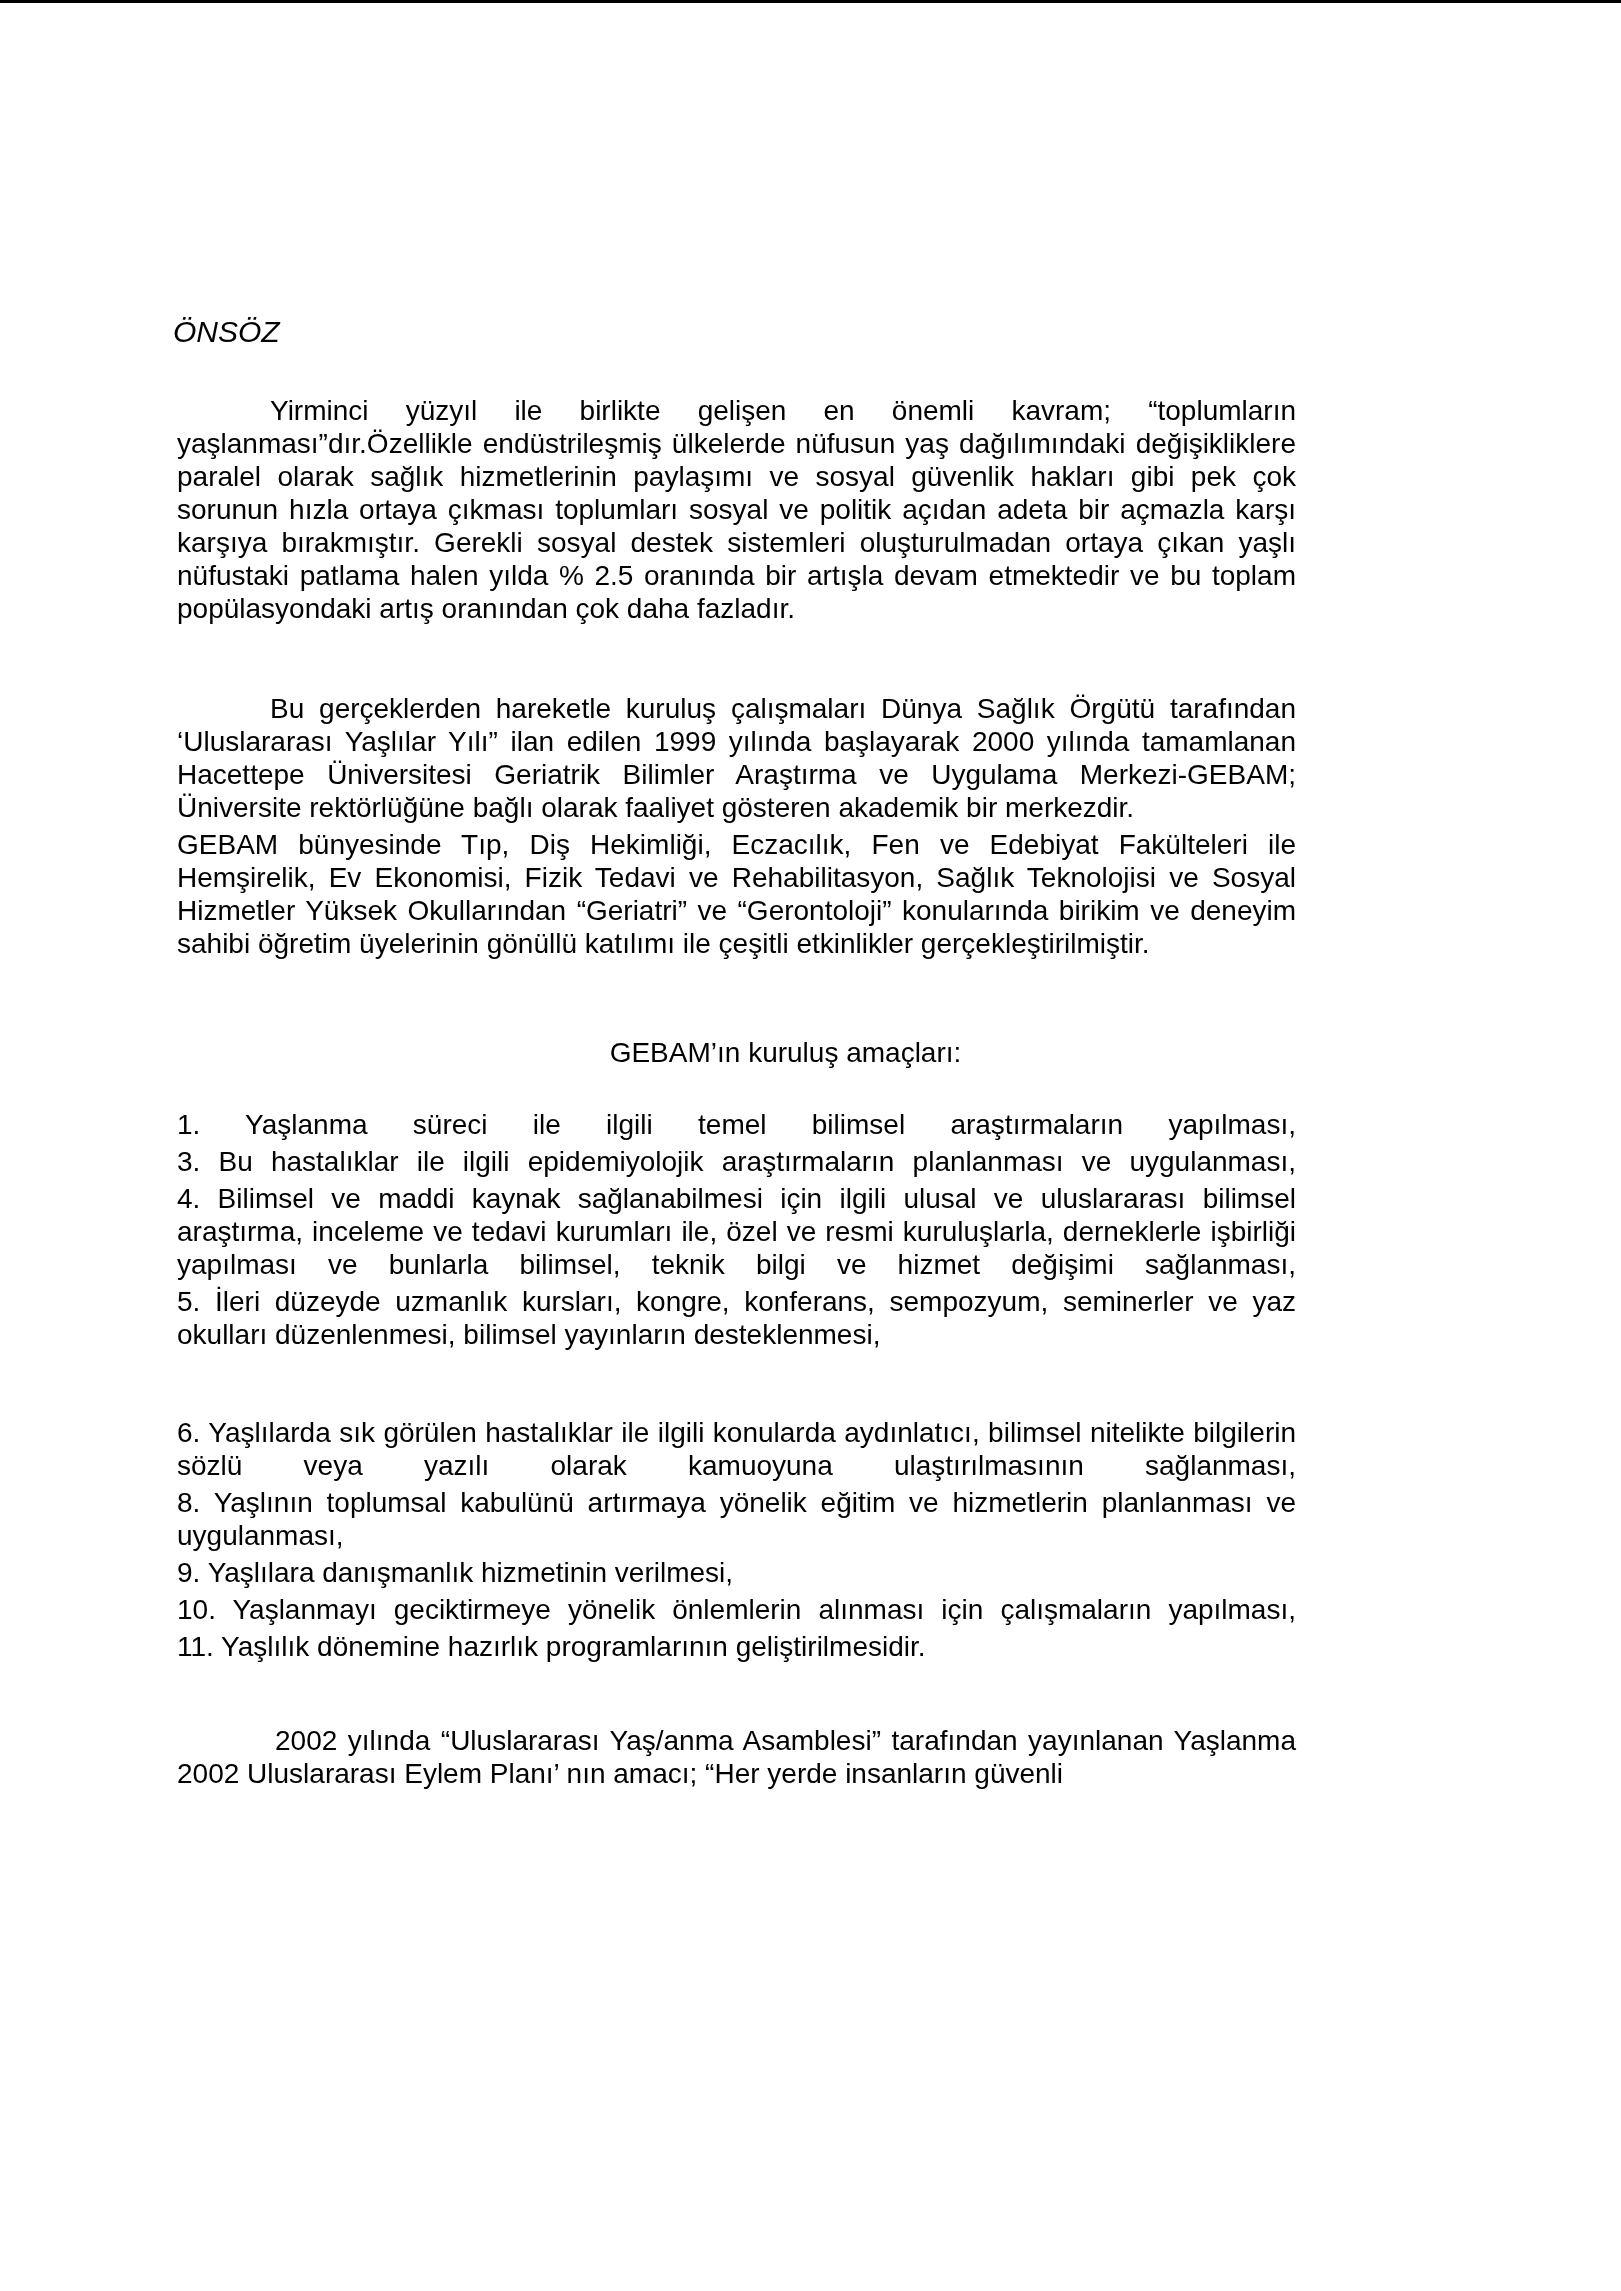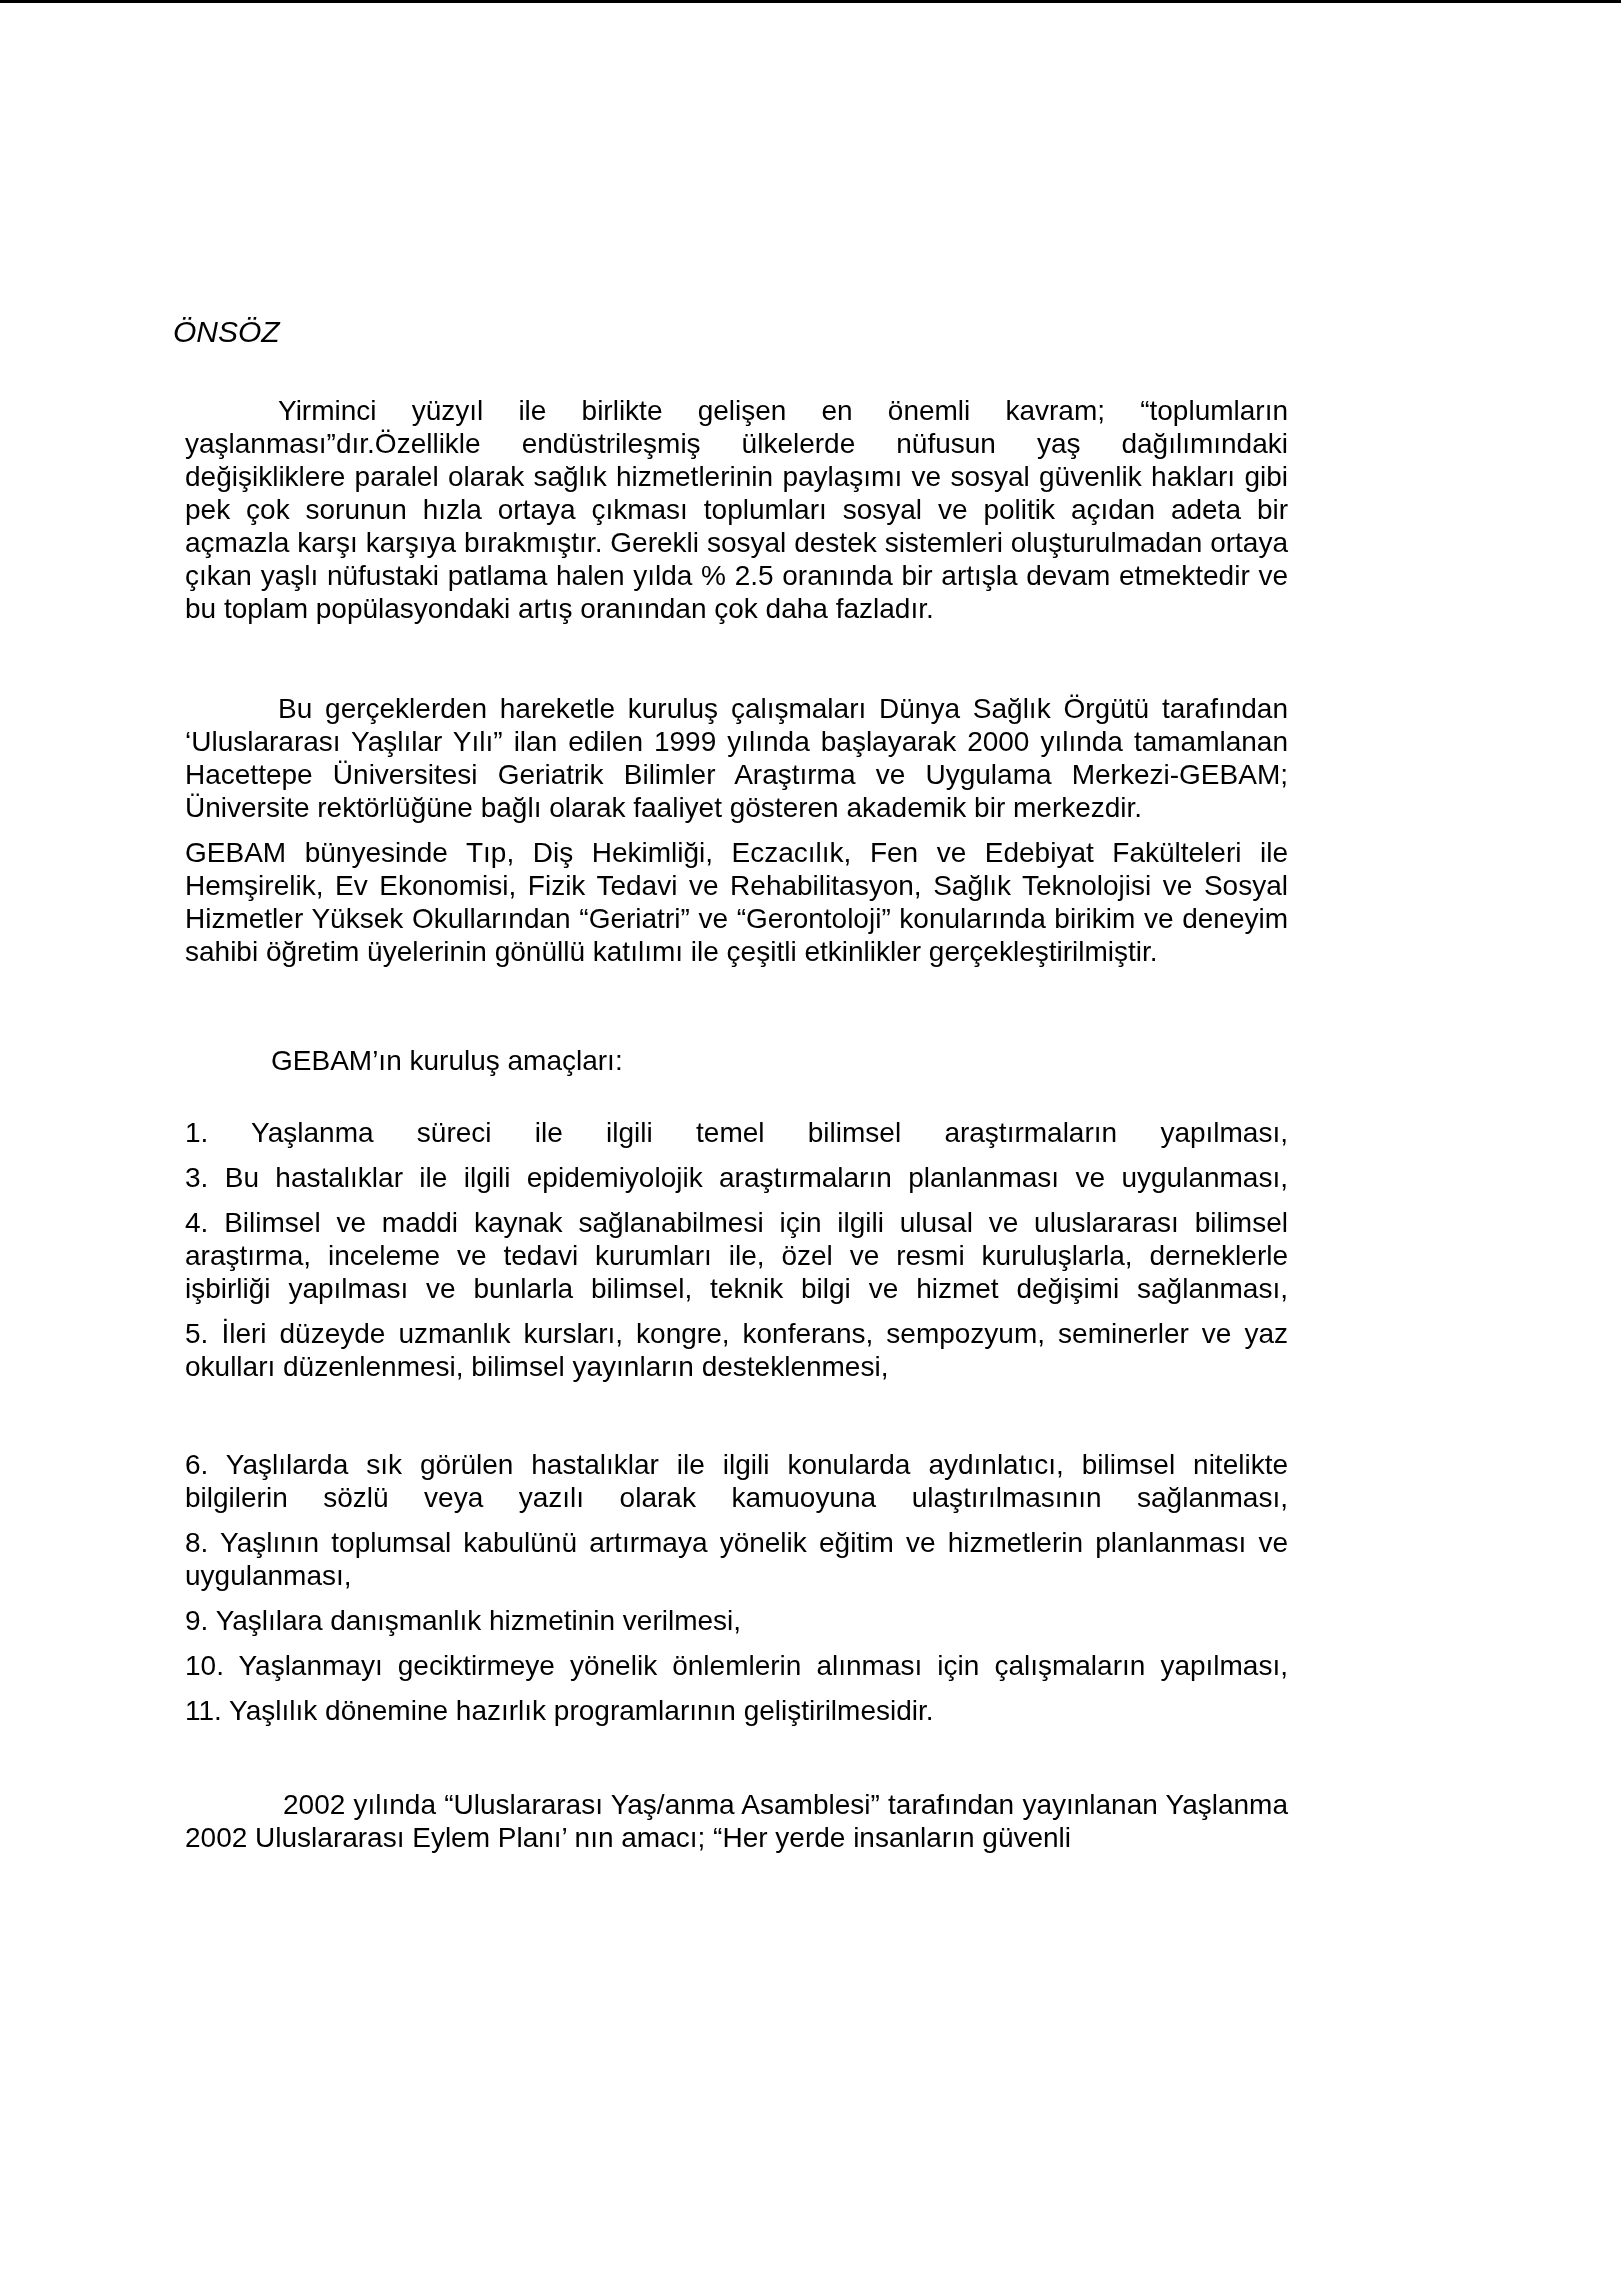--- a/index.html
+++ b/index.html
@@ -37,28 +37,28 @@
   }
   .doc-title {
     font-size: 30px;
     line-height: 35px;
     font-style: italic;
     font-weight: normal;
     margin: 0 0 45px 0;
     text-align: left;
   }
   p {
-    margin: 12px;
+    margin: 4px;
   }
   .indent  { text-indent: 93px; }
   .gap-after-1 { margin-bottom: 67px; }
   .goals-heading {
     margin: 76px 0 39px 0;
     text-indent: 98px;
-    text-align: left;
+    text-align: center;
   }
   .goal { text-align: justify; }
   .stretch { text-align-last: justify; }
   .group-gap { margin-top: 65px; }
   .closing {
     margin-top: 61px;
     text-indent: 98px;
   }
 </style>
 </head>

